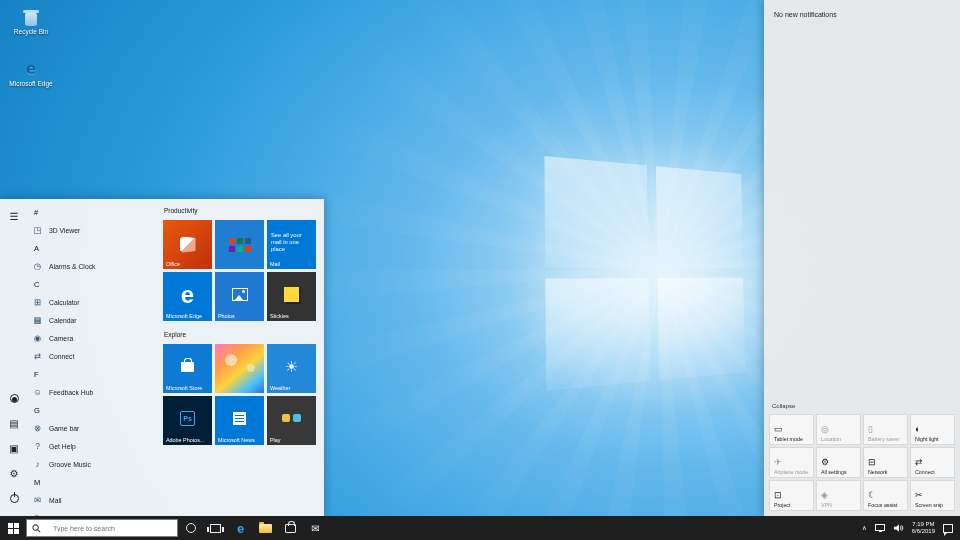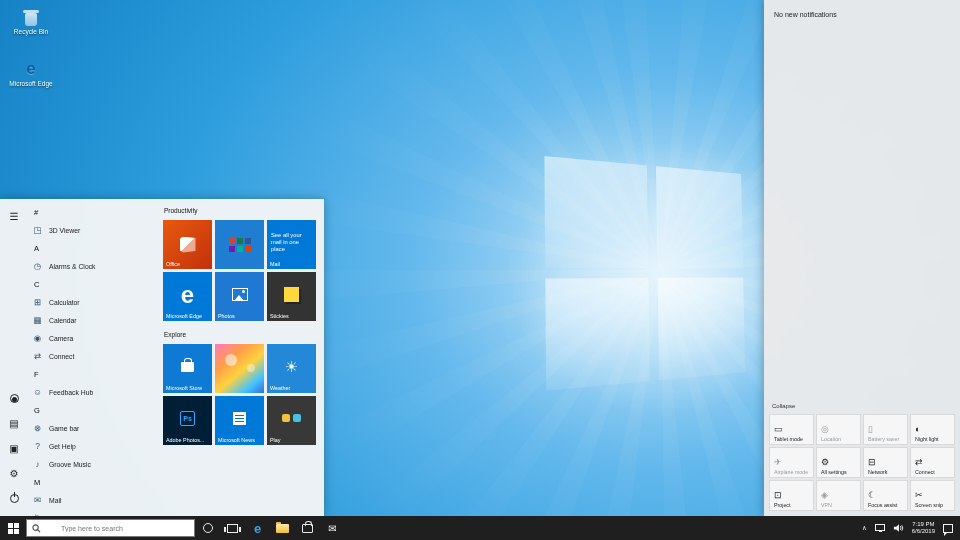--- a/index.html
+++ b/index.html
@@ -98,21 +98,21 @@
   .qa .g { font-size:9px; color:#222; line-height:10px; }
   .qa .l { position:absolute; left:4px; bottom:2px; right:1px; font-size:5.3px; color:#222; white-space:nowrap; overflow:hidden; }
   .qa.off .g, .qa.off .l { color:#9a9a9a; }
 
   
   .taskbar { position:absolute; left:0; right:0; bottom:0; height:24px; background:#1f1f1f;
     display:flex; align-items:center; z-index:10; }
   .tb-start { width:26px; height:100%; display:grid; place-items:center; }
   .win-grid { display:grid; grid-template-columns:5px 5px; grid-template-rows:5px 5px; gap:1px; }
   .win-grid span { background:#fdfdfd; }
-  .tb-search { width:169px; height:18px; background:#fff; border:1px solid #79797c; display:flex; align-items:center; gap:20px; padding:0 5px; }
+  .tb-search { width:152px; height:18px; background:#fff; border:1px solid #79797c; display:flex; align-items:center; gap:12px; padding:0 5px; }
   .tb-search input { flex:1; border:none; outline:none; font-size:7px; color:#333; background:transparent; font-family:"Liberation Sans",sans-serif; }
   .tb-btn { width:25px; height:100%; display:grid; place-items:center; }
   .icon-cortana { width:10px; height:10px; border:1.5px solid #e8e8e8; border-radius:50%; }
   .icon-taskview { width:11px; height:9px; border:1px solid #eee; position:relative; }
   .icon-taskview::before { content:""; position:absolute; left:-4px; top:2px; width:2px; height:5px; background:#eee; }
   .icon-taskview::after { content:""; position:absolute; right:-4px; top:2px; width:2px; height:5px; background:#eee; }
   .tb-edge { font-size:13px; font-weight:bold; color:#35a3e8; }
   .icon-folder { width:13px; height:9px; background:linear-gradient(#ffe9a8,#f2bf35); border-radius:1px; position:relative; }
   .icon-folder::before { content:""; position:absolute; top:-2px; left:0; width:5px; height:2px; background:#f2bf35; border-radius:1px 1px 0 0; }
   .icon-bag { width:11px; height:9px; border:1px solid #e8e8e8; border-radius:1px; position:relative; }

